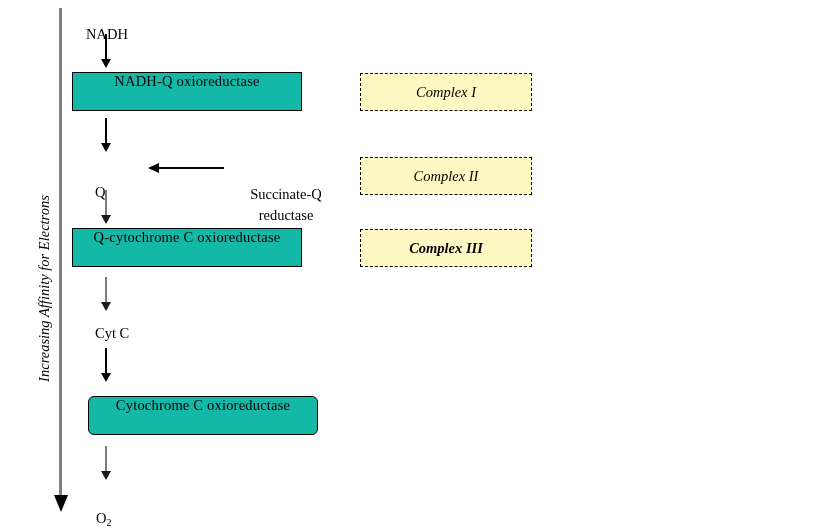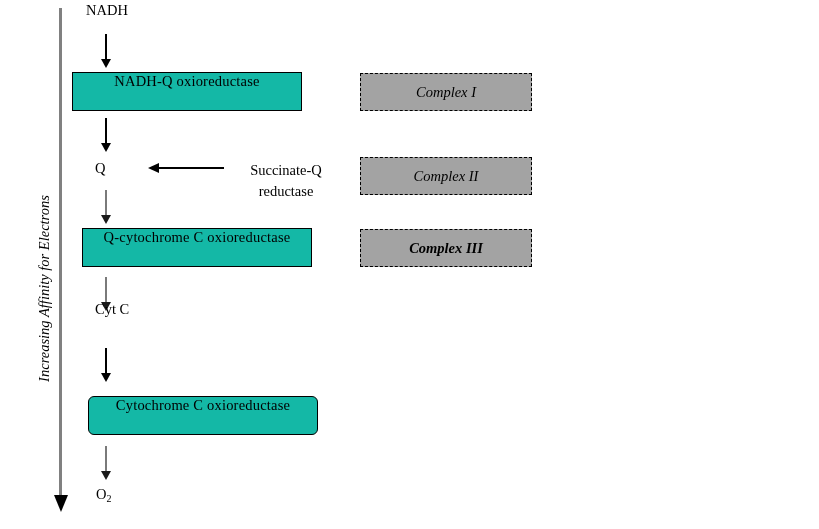--- a/index.html
+++ b/index.html
@@ -30,34 +30,35 @@
     justify-content: center;
     font-size: 14.5px;
     letter-spacing: .2px;
     white-space: nowrap;
   }
 
   
   .complex-box {
     position: absolute;
     border: 1px dashed #000000;
-    background: #a3a3a3;
+    background: #fef9c3;
     display: flex;
     align-items: center;
     justify-content: center;
     font-style: italic;
     font-size: 14.5px;
     white-space: nowrap;
   }
 
   
   .label {
     position: absolute;
     font-size: 14.5px;
     white-space: nowrap;
+    margin-top: 24px;
   }
   .label.two-line {
     white-space: normal;
     text-align: center;
     line-height: 1.45;
   }
   .label sub {
     font-size: 10px;
     vertical-align: -0.25em;
   }
@@ -190,21 +191,21 @@
   <div class="label two-line" style="left:236px; top:160px; width:100px;">
     <span>Succinate-Q</span><br>
     <span>reductase</span>
   </div>
 
   <div class="v-arrow gray" style="left:99px; top:190px; height:34px;">
     <div class="shaft" style="height:25px;"></div>
     <div class="head" style="top:25px;"></div>
   </div>
 
-  <div class="enzyme-box" style="left:82px; top:228px; width:228px; height:37px;">
+  <div class="enzyme-box" style="left:72px; top:228px; width:228px; height:37px;">
     <span>Q-cytochrome C oxioreductase</span>
   </div>
 
   <div class="v-arrow gray" style="left:99px; top:277px; height:34px;">
     <div class="shaft" style="height:25px;"></div>
     <div class="head" style="top:25px;"></div>
   </div>
 
   <div class="label" style="left:95px; top:301px;">Cyt C</div>
 

